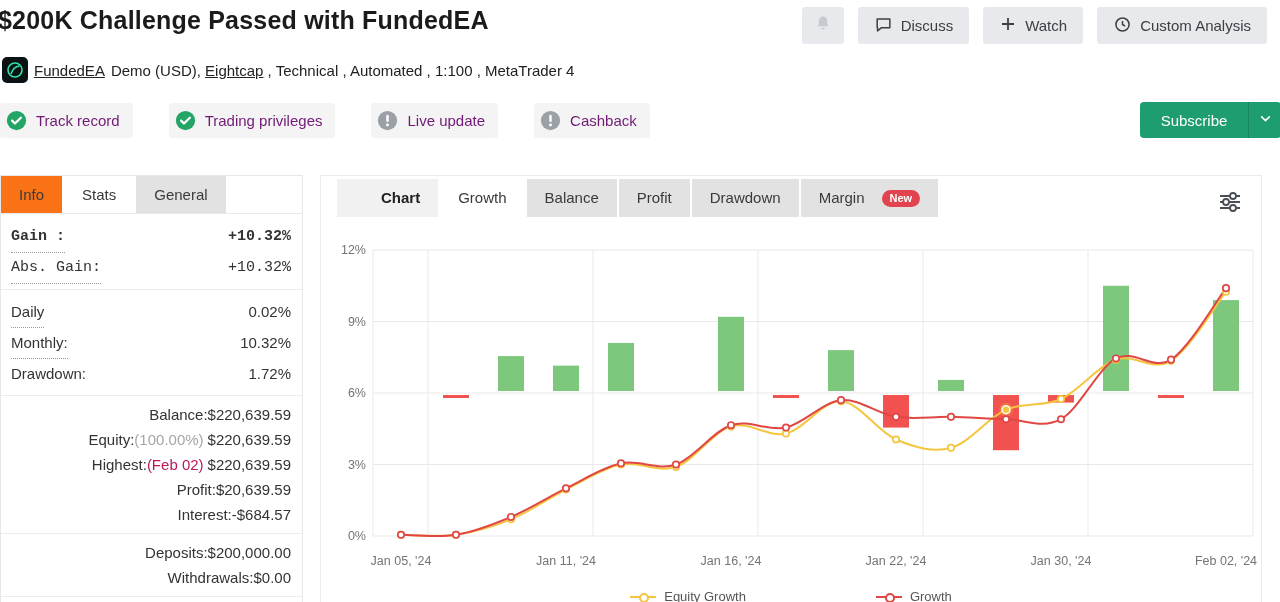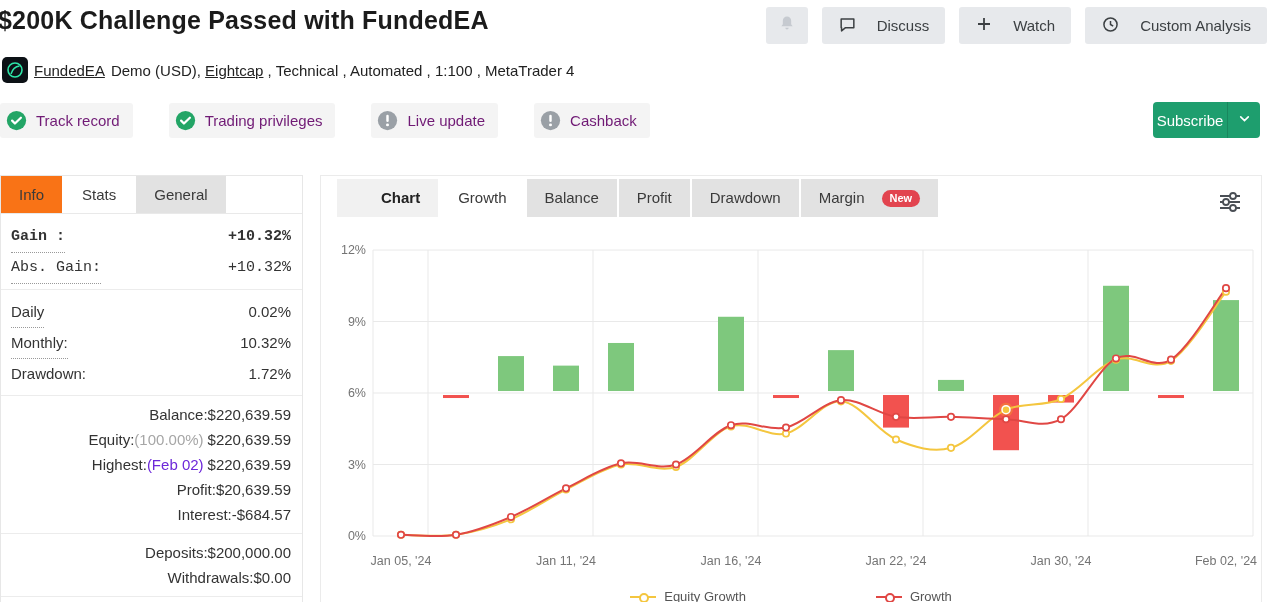--- a/index.html
+++ b/index.html
@@ -3,32 +3,32 @@
 <meta charset="utf-8">
 <style>
   * { margin:0; padding:0; box-sizing:border-box; }
   html,body { width:1280px; height:602px; overflow:hidden; background:#fff;
     font-family:"Liberation Sans", sans-serif; color:#333; }
   .page { position:relative; width:1280px; height:602px; }
 
   
   .page-title { position:absolute; left:-2px; top:6px; font-size:25px; font-weight:700; color:#1b1b1b; letter-spacing:.2px; }
   .hdr-actions { position:absolute; top:7px; right:13px; display:flex; gap:14px; }
-  .hbtn { display:flex; align-items:center; gap:20px; height:37px; padding:0 16px; background:#e7e9ec;
+  .hbtn { display:flex; align-items:center; gap:8px; height:37px; padding:0 16px; background:#e7e9ec;
     border:none; border-radius:3px; font-family:inherit; font-size:15px; color:#3c4043; cursor:pointer; }
   .hbtn.bell { width:42px; justify-content:center; padding:0; }
   .acct-row { position:absolute; left:2px; top:57px; display:flex; align-items:center; gap:6px; font-size:15px; color:#222; }
   .acct-row a { color:#222; text-decoration:underline; cursor:pointer; }
   .logo { width:26px; height:26px; display:inline-block; }
   .badges { position:absolute; left:0; top:103px; display:flex; }
   .badge { display:flex; align-items:center; gap:9px; background:#f4f4f4; border-radius:3px;
     padding:7px 13px 7px 6px; margin-right:36px; font-size:15px; color:#701a75; }
   .bicon { width:21px; height:21px; flex:0 0 21px; }
-  .subscribe { position:absolute; left:1140px; top:102px; width:107px; height:36px; display:flex;
-    background:#1e9e6e; border-radius:4px; color:#fff; cursor:pointer; overflow:hidden;margin-left:13px; }
+  .subscribe { position:absolute; left:1140px; top:102px; width:141px; height:36px; display:flex;
+    background:#1e9e6e; border-radius:4px; color:#fff; cursor:pointer; overflow:hidden; }
   .sub-main { flex:1; display:flex; align-items:center; justify-content:center; font-size:15px; }
   .sub-caret { width:33px; display:flex; align-items:center; justify-content:center; border-left:1px solid rgba(0,0,0,.14); }
 
   
   .sidebar { position:absolute; left:0; top:175px; width:303px; height:430px; background:#fff;
     border:1px solid #e7e7e7; }
   .chart-card { position:absolute; left:320px; top:175px; width:942px; height:430px; background:#fff;
     border:1px solid #ebebeb; }
 
   
@@ -48,21 +48,21 @@
   .srow { display:flex; align-items:baseline; justify-content:space-between; }
   .srow.g1 { height:31px; line-height:31px;font-family:Liberation Mono, monospace; }
   .srow.g2 { height:31px; line-height:31px; }
   .srow.g3 { height:25px; line-height:25px;justify-content:flex-end; }
   .srow .lbl { font-size:15px; color:#333; }
   .srow .val { font-size:15px; color:#333; }
   .dotted { border-bottom:1px dotted #999; }
   .bold { font-weight:700; }
   .green { color:#00a651; }
   .pref { color:#a6a6a6; margin-right:4px; }
-  .pref.lt { color:#6d28d9; }
+  .pref.lt { color:#be185d; }
   .divider { border-top:1px solid #ececec; margin:6px -11px 6px -10px; }
 
   
   .chart-svg { position:absolute; left:0; top:43px; }
   .tick { font:12.5px "Liberation Sans", sans-serif; fill:#747474; }
   .legend { position:absolute; left:0; top:413px; width:100%; display:flex; justify-content:center; gap:130px; }
   .litem { display:flex; align-items:center; gap:8px; font-size:13px; color:#555; cursor:pointer; }
   .lmark { position:relative; width:26px; height:2px; display:inline-block; }
   .lmark::after { content:""; position:absolute; left:9px; top:-3px; width:6px; height:6px; border-radius:50%;
     background:#fff; border:2px solid; }

